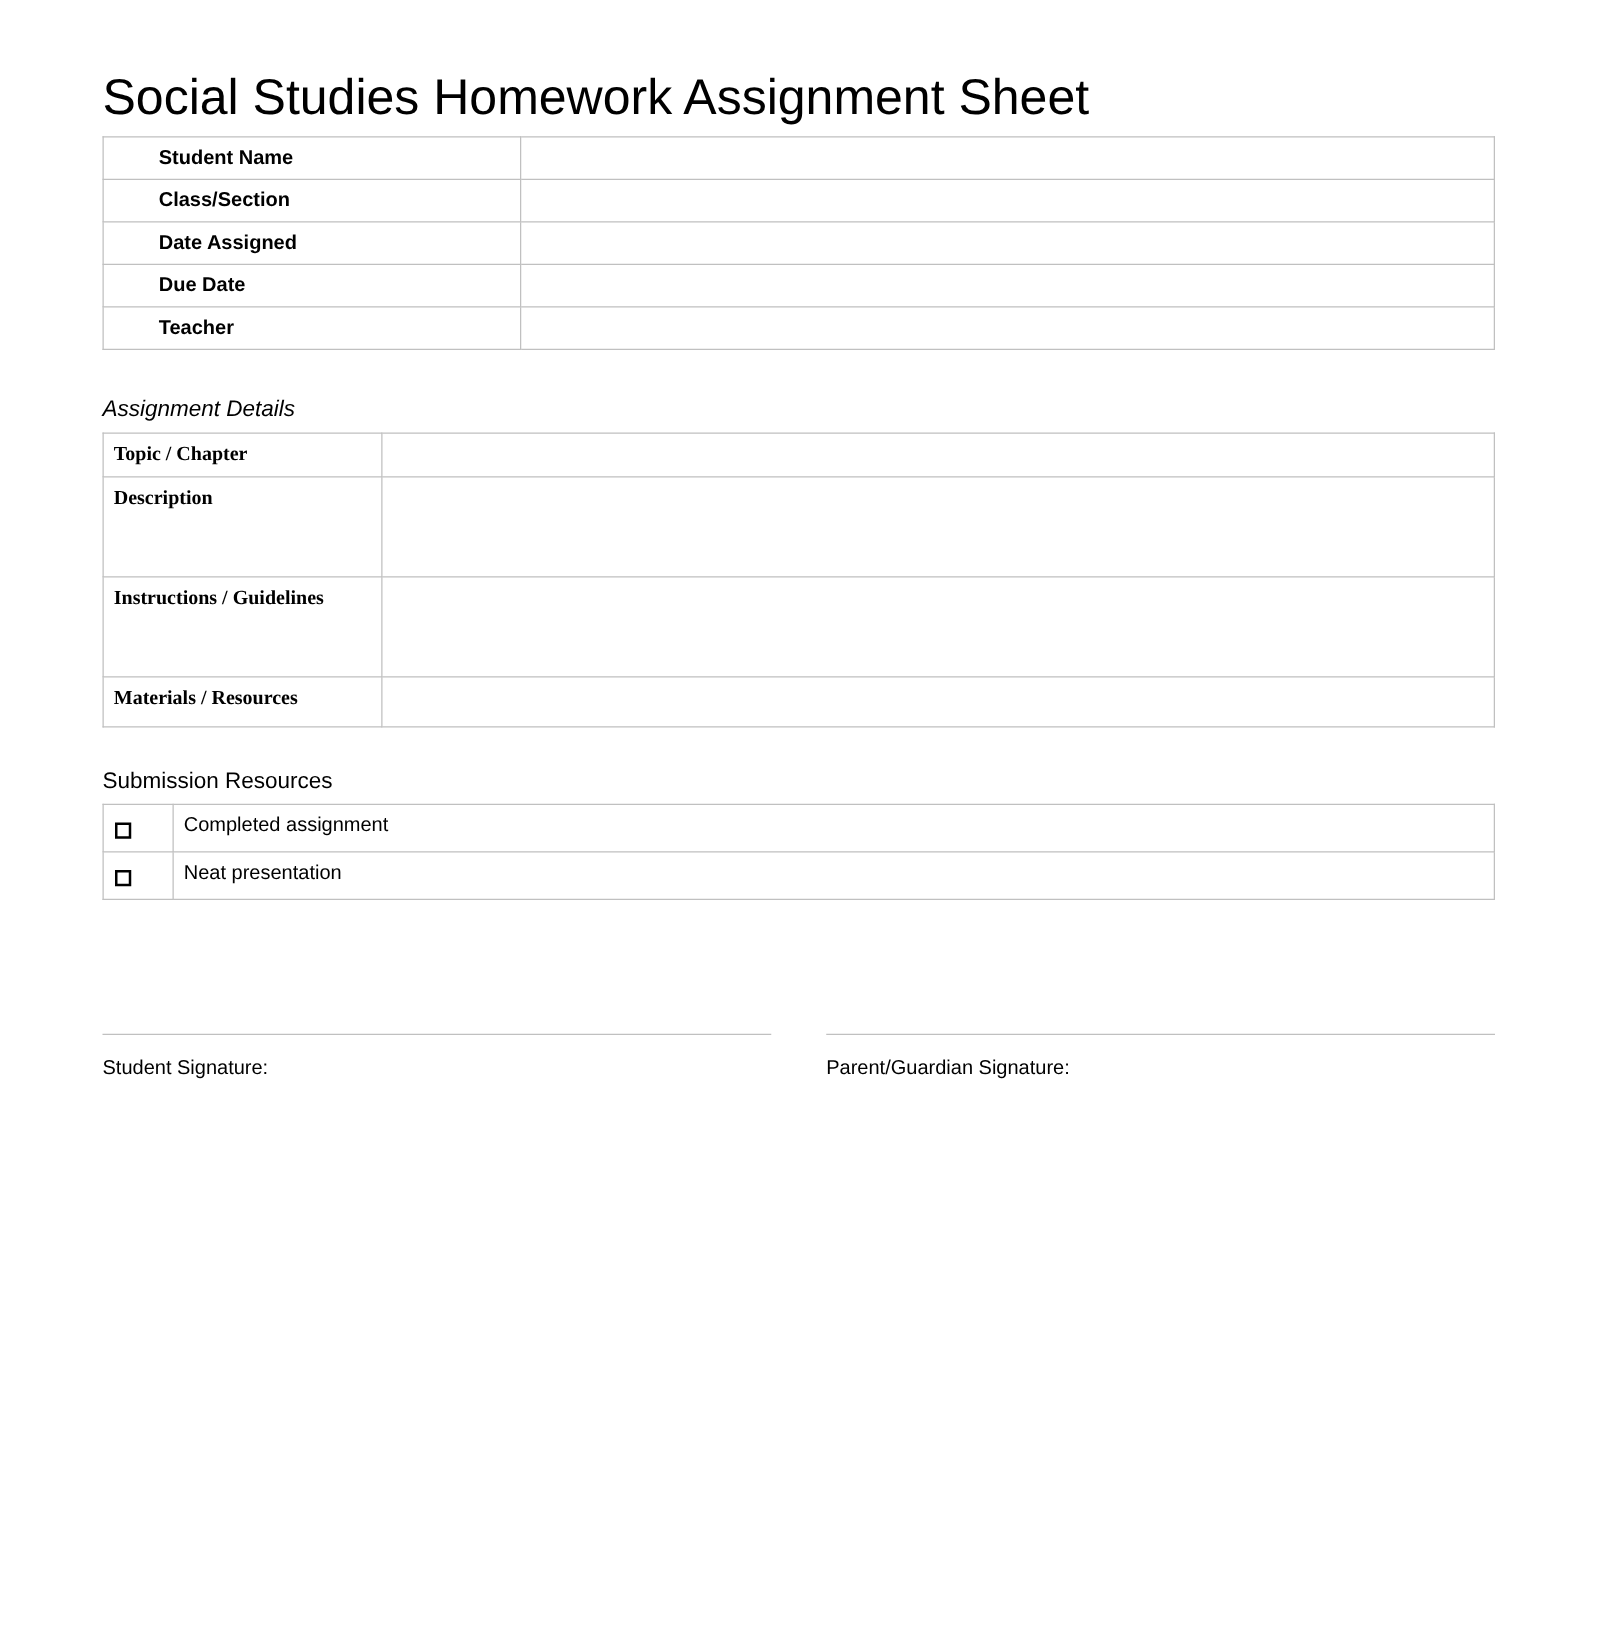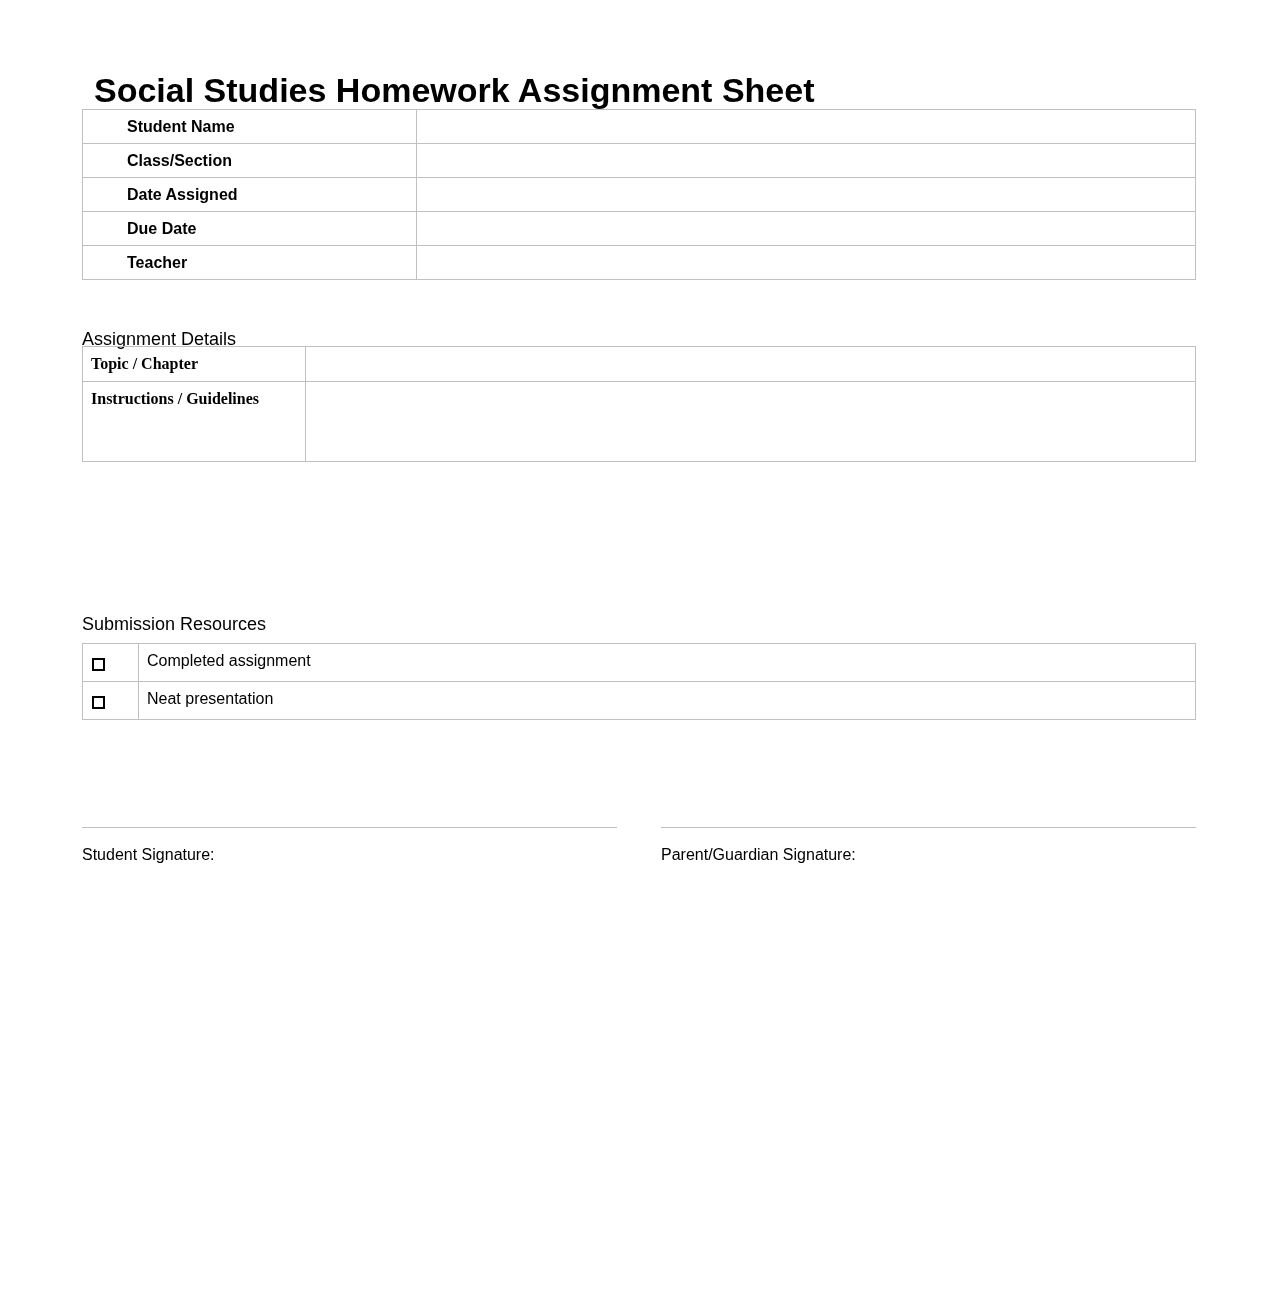--- a/index.html
+++ b/index.html
@@ -14,26 +14,26 @@
       color: #000000;
       position: relative;
     }
     .page {
       position: absolute;
       left: 82px;
       top: 0;
       width: 1114px;
     }
     h1.title {
-      margin: 12px;
+      margin: 0;
       position: absolute;
       top: 58px;
       left: 0;
-      font-size: 34px;
-      font-weight: bold;
+      font-size: 40px;
+      font-weight: normal;
       line-height: 40px;
       white-space: nowrap;
     }
     table.grid {
       border-collapse: collapse;
       width: 1114px;
       table-layout: fixed;
       position: absolute;
       left: 0;
     }
@@ -53,21 +53,21 @@
 
     .section-heading {
       position: absolute;
       left: 0;
       font-size: 18px;
       font-weight: normal;
       margin: 0;
       line-height: 22px;
       white-space: nowrap;
     }
-    #details-heading { top: 328px; }
+    #details-heading { top: 316px; font-style: italic; }
     #details-table { top: 346px; font-family: Liberation Serif, serif; }
     #details-table tr.short td { height: 35px; box-sizing: border-box; }
     #details-table tr.tall td { height: 80px; box-sizing: border-box; }
     #details-table tr.mid td { height: 40px; box-sizing: border-box; }
 
     #checklist-heading { top: 613px; }
     #checklist-table { top: 643px; }
     #checklist-table td { height: 38px; box-sizing: border-box; padding-top: 8px; }
     #checklist-table td.box-cell { padding: 0; vertical-align: middle; }
     .checkbox {
@@ -146,21 +146,29 @@
     <colgroup>
         <col style="width:223px">
         <col>
       </colgroup>
     <tbody>
         <tr class="short">
       <td class="label">Topic / Chapter</td>
       <td></td>
     </tr>
     <tr class="tall">
+      <td class="label">Description</td>
+      <td></td>
+    </tr>
+    <tr class="tall">
       <td class="label">Instructions / Guidelines</td>
+      <td></td>
+    </tr>
+    <tr class="mid">
+      <td class="label">Materials / Resources</td>
       <td></td>
     </tr>
   </tbody>
     </table>
 
   <h2 class="section-heading" id="checklist-heading">Submission Resources</h2>
 
   <table class="grid" id="checklist-table">
     <colgroup>
         <col style="width:56px">

